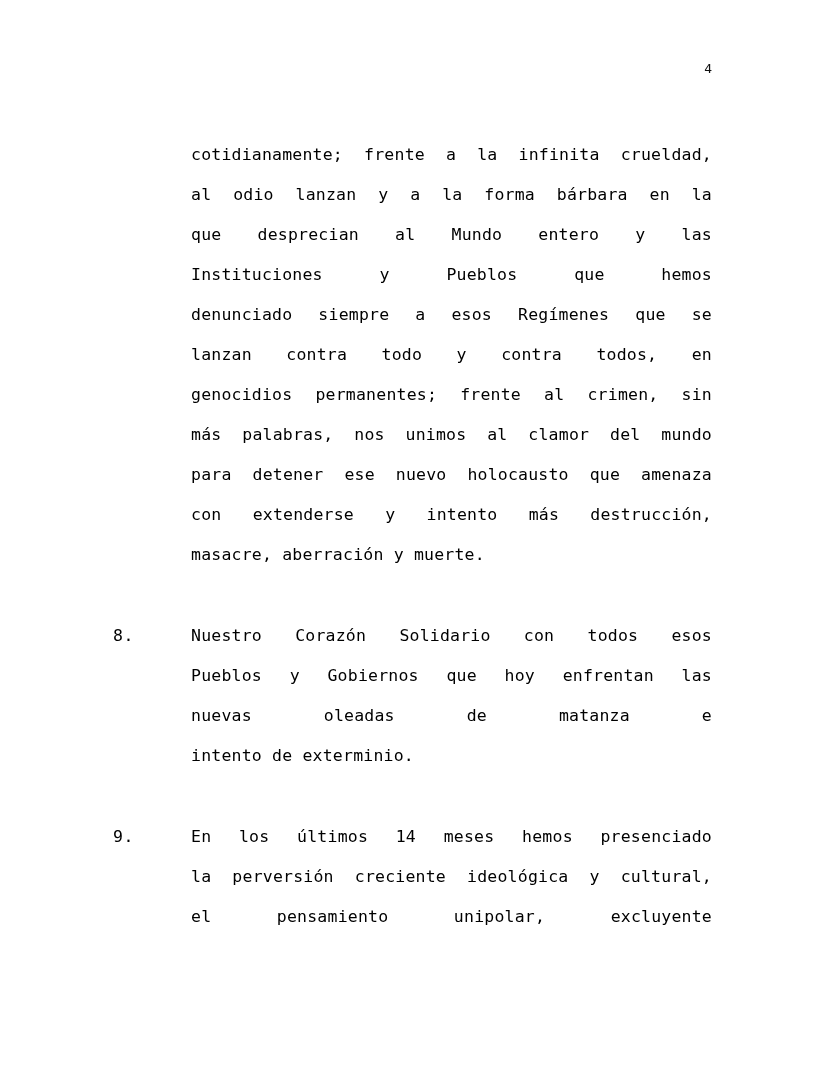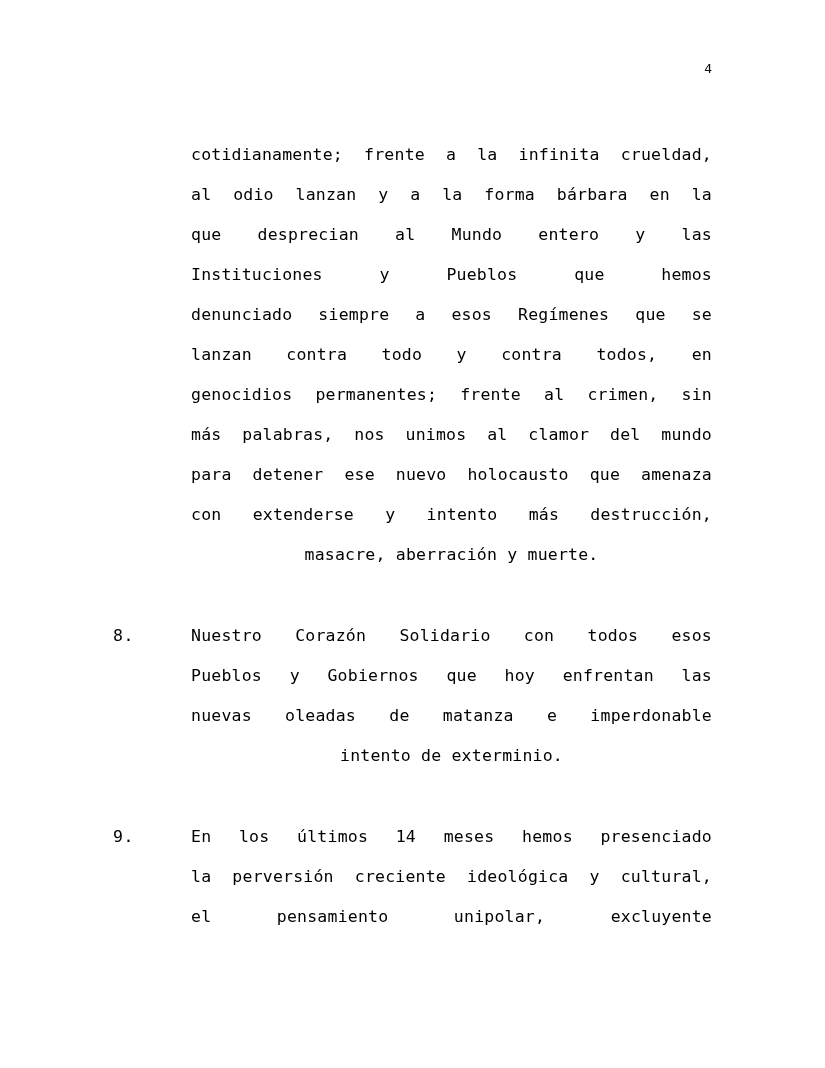--- a/index.html
+++ b/index.html
@@ -79,21 +79,21 @@
     font-size: 16.5px;
     line-height: 40px;
     height: 40px;
     letter-spacing: 0.2px;
     white-space: pre;
     margin-left: 19px;
   }
 
   
   .line.ragged {
-    justify-content: center;
+    justify-content: flex-start;
   }
 
   .line .w {
     white-space: pre;
   }
 </style>
 </head>
 <body>
 
 <div class="page">
@@ -111,21 +111,21 @@
         <div class="line"><span class="w">genocidios</span><span class="w">permanentes;</span><span class="w">frente</span><span class="w">al</span><span class="w">crimen,</span><span class="w">sin</span></div>
         <div class="line"><span class="w">más</span><span class="w">palabras,</span><span class="w">nos</span><span class="w">unimos</span><span class="w">al</span><span class="w">clamor</span><span class="w">del</span><span class="w">mundo</span></div>
         <div class="line"><span class="w">para</span><span class="w">detener</span><span class="w">ese</span><span class="w">nuevo</span><span class="w">holocausto</span><span class="w">que</span><span class="w">amenaza</span></div>
         <div class="line"><span class="w">con</span><span class="w">extenderse</span><span class="w">y</span><span class="w">intento</span><span class="w">más</span><span class="w">destrucción,</span></div>
         <div class="line ragged"><span class="w">masacre, aberración y muerte.</span></div>
       </div>
       <div class="numbered-item">
         <div class="item-marker">8.</div>
         <div class="line"><span class="w">Nuestro</span><span class="w">Corazón</span><span class="w">Solidario</span><span class="w">con</span><span class="w">todos</span><span class="w">esos</span></div>
         <div class="line"><span class="w">Pueblos</span><span class="w">y</span><span class="w">Gobiernos</span><span class="w">que</span><span class="w">hoy</span><span class="w">enfrentan</span><span class="w">las</span></div>
-        <div class="line"><span class="w">nuevas</span><span class="w">oleadas</span><span class="w">de</span><span class="w">matanza</span><span class="w">e</span><span class="w">imperdonable</span></div>
+        <div class="line"><span class="w">nuevas</span><span class="w">oleadas</span><span class="w">de</span><span class="w">matanza</span><span class="w">e</span></div>
         <div class="line ragged"><span class="w">intento de exterminio.</span></div>
       </div>
       <div class="numbered-item">
         <div class="item-marker">9.</div>
         <div class="line"><span class="w">En</span><span class="w">los</span><span class="w">últimos</span><span class="w">14</span><span class="w">meses</span><span class="w">hemos</span><span class="w">presenciado</span></div>
         <div class="line"><span class="w">la</span><span class="w">perversión</span><span class="w">creciente</span><span class="w">ideológica</span><span class="w">y</span><span class="w">cultural,</span></div>
         <div class="line"><span class="w">el</span><span class="w">pensamiento</span><span class="w">unipolar,</span><span class="w">excluyente</span></div>
       </div>
     </div>
 

